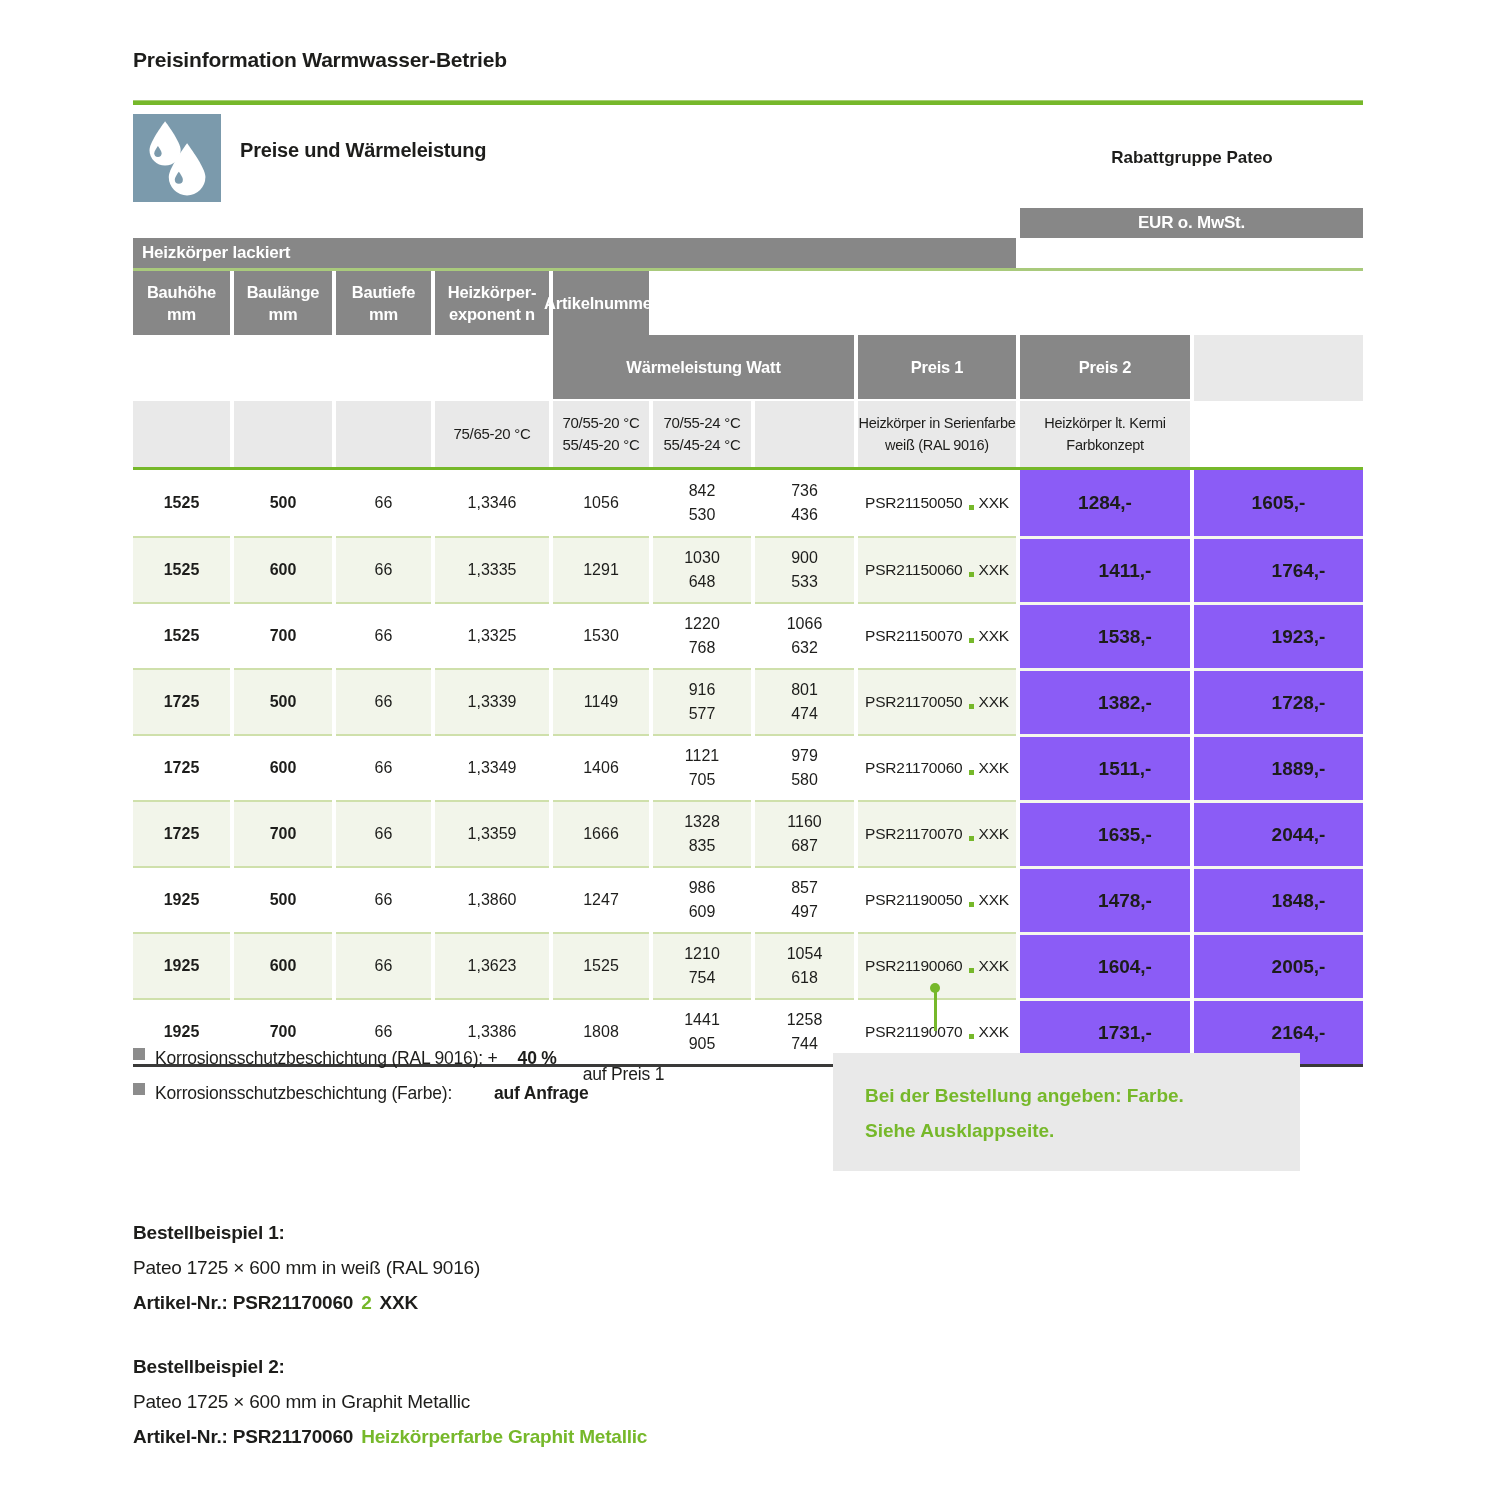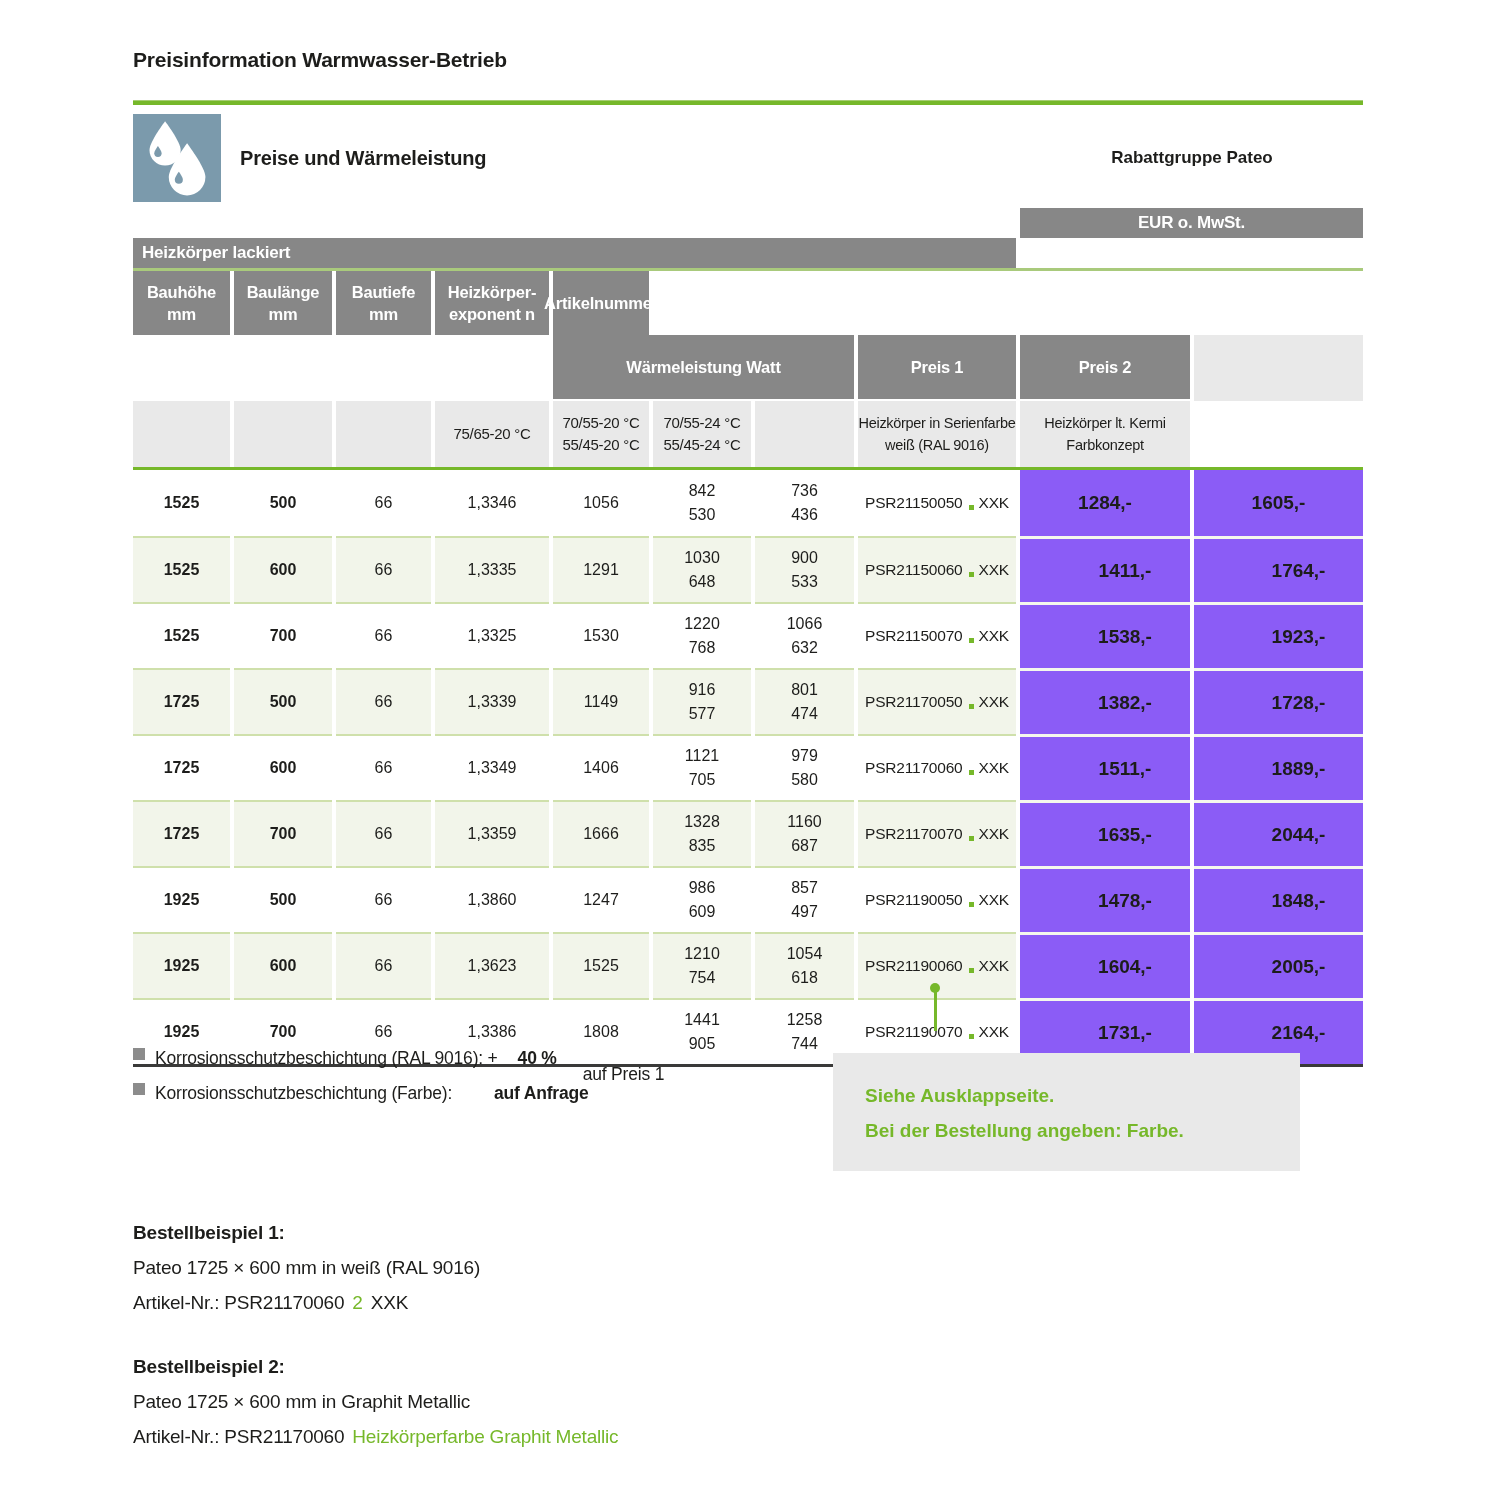--- a/index.html
+++ b/index.html
@@ -5,21 +5,21 @@
   * { box-sizing: border-box; margin: 0; padding: 0; }
   html, body { width: 1500px; height: 1500px; background: #ffffff; overflow: hidden; }
   body { font-family: "Liberation Sans", sans-serif; color: #1d1d1b; position: relative; }
 
   .abs { position: absolute; }
 
   
   .page-title { left: 133px; top: 48px; font-size: 21px; font-weight: bold; letter-spacing: -0.2px; }
   .top-rule { left: 133px; top: 100px; width: 1230px; height: 5px; background: #76b82a; border-top: 1px solid #a6cd73; }
   .section-icon { left: 133px; top: 114px; width: 88px; height: 88px; background: #7b9aac; display: flex; align-items: center; justify-content: center; }
-  .section-heading { left: 240px; top: 114px; height: 88px; display: flex; align-items: center; font-size: 20px; font-weight: bold; letter-spacing: -0.2px; }
+  .section-heading { left: 240px; top: 106px; height: 88px; display: flex; align-items: center; font-size: 20px; font-weight: bold; letter-spacing: -0.2px; }
   .discount-group { left: 1021px; top: 114px; width: 342px; height: 88px; display: flex; align-items: center; justify-content: center; font-size: 17px; font-weight: bold; }
 
   
   .tblgrid { position: absolute; left: 133px; top: 208px; width: 1230px; display: grid;
              grid-template-columns: 97px 98px 95px 114px 96px 98px 99px 158px 170px 169px;
              column-gap: 4px; }
   .gbar { background: #878787; color: #fff; font-weight: bold; font-size: 17px; height: 30px; display: flex; align-items: center; letter-spacing: -0.2px; }
   .gbar.left { grid-column: 1 / 9; padding-left: 9px; }
   .gbar.right { grid-column: 9 / 11; justify-content: center; }
   .thinline { grid-column: 1 / 11; height: 3px; background: #a9ca7c; }
@@ -57,21 +57,21 @@
   .notes { left: 133px; top: 1048px; }
   .note { display: flex; align-items: flex-start; font-size: 17.5px; height: 35px; letter-spacing: -0.2px; }
   .note .sq { width: 12px; height: 12px; background: #8c8c8c; margin-right: 10px; flex: none; }
   .note .nb { font-weight: bold; margin-left: 20px; }
   .note .nt { margin-left: 26px; margin-top: 16px; }
   .note.second .nb { margin-left: 42px; }
 
   
   .example { left: 133px; font-size: 19px; line-height: 35px; letter-spacing: -0.2px; }
   .example .ex-title { font-weight: bold; }
-  .example .ex-art { font-weight: normal; display: flex; gap: 8px; text-align: center; }
+  .example .ex-art { font-weight: bold; display: flex; gap: 8px; text-align: center; }
   .example .green { color: #76b82a; }
 </style>
 </head>
 <body>
 
 <div class="abs page-title">Preisinformation Warmwasser-Betrieb</div>
 
 <div class="abs top-rule"></div>
 
 <div class="abs section-icon">
@@ -317,22 +317,22 @@
     </div>
     <div class="bc price bold btp">1731,-</div>
     <div class="bc price bold btp">2164,-</div>
     <div class="darkline" id="tbl-bottom-border"></div>
 </div>
 
 <div class="abs pin-dot"></div>
 <div class="abs pin-stem"></div>
 
 <div class="abs callout">
+  <div>Bei der Bestellung angeben: Farbe.</div>
   <div>Siehe Ausklappseite.</div>
-  <div>Bei der Bestellung angeben: Farbe.</div>
 </div>
 
 <div class="abs notes">
   <div class="note">
     <span class="sq"></span>
     <span>Korrosionsschutzbeschichtung (RAL 9016): +</span>
     <span class="nb">40 %</span>
     <span class="nt">auf Preis 1</span>
   </div>
   <div class="note second">

